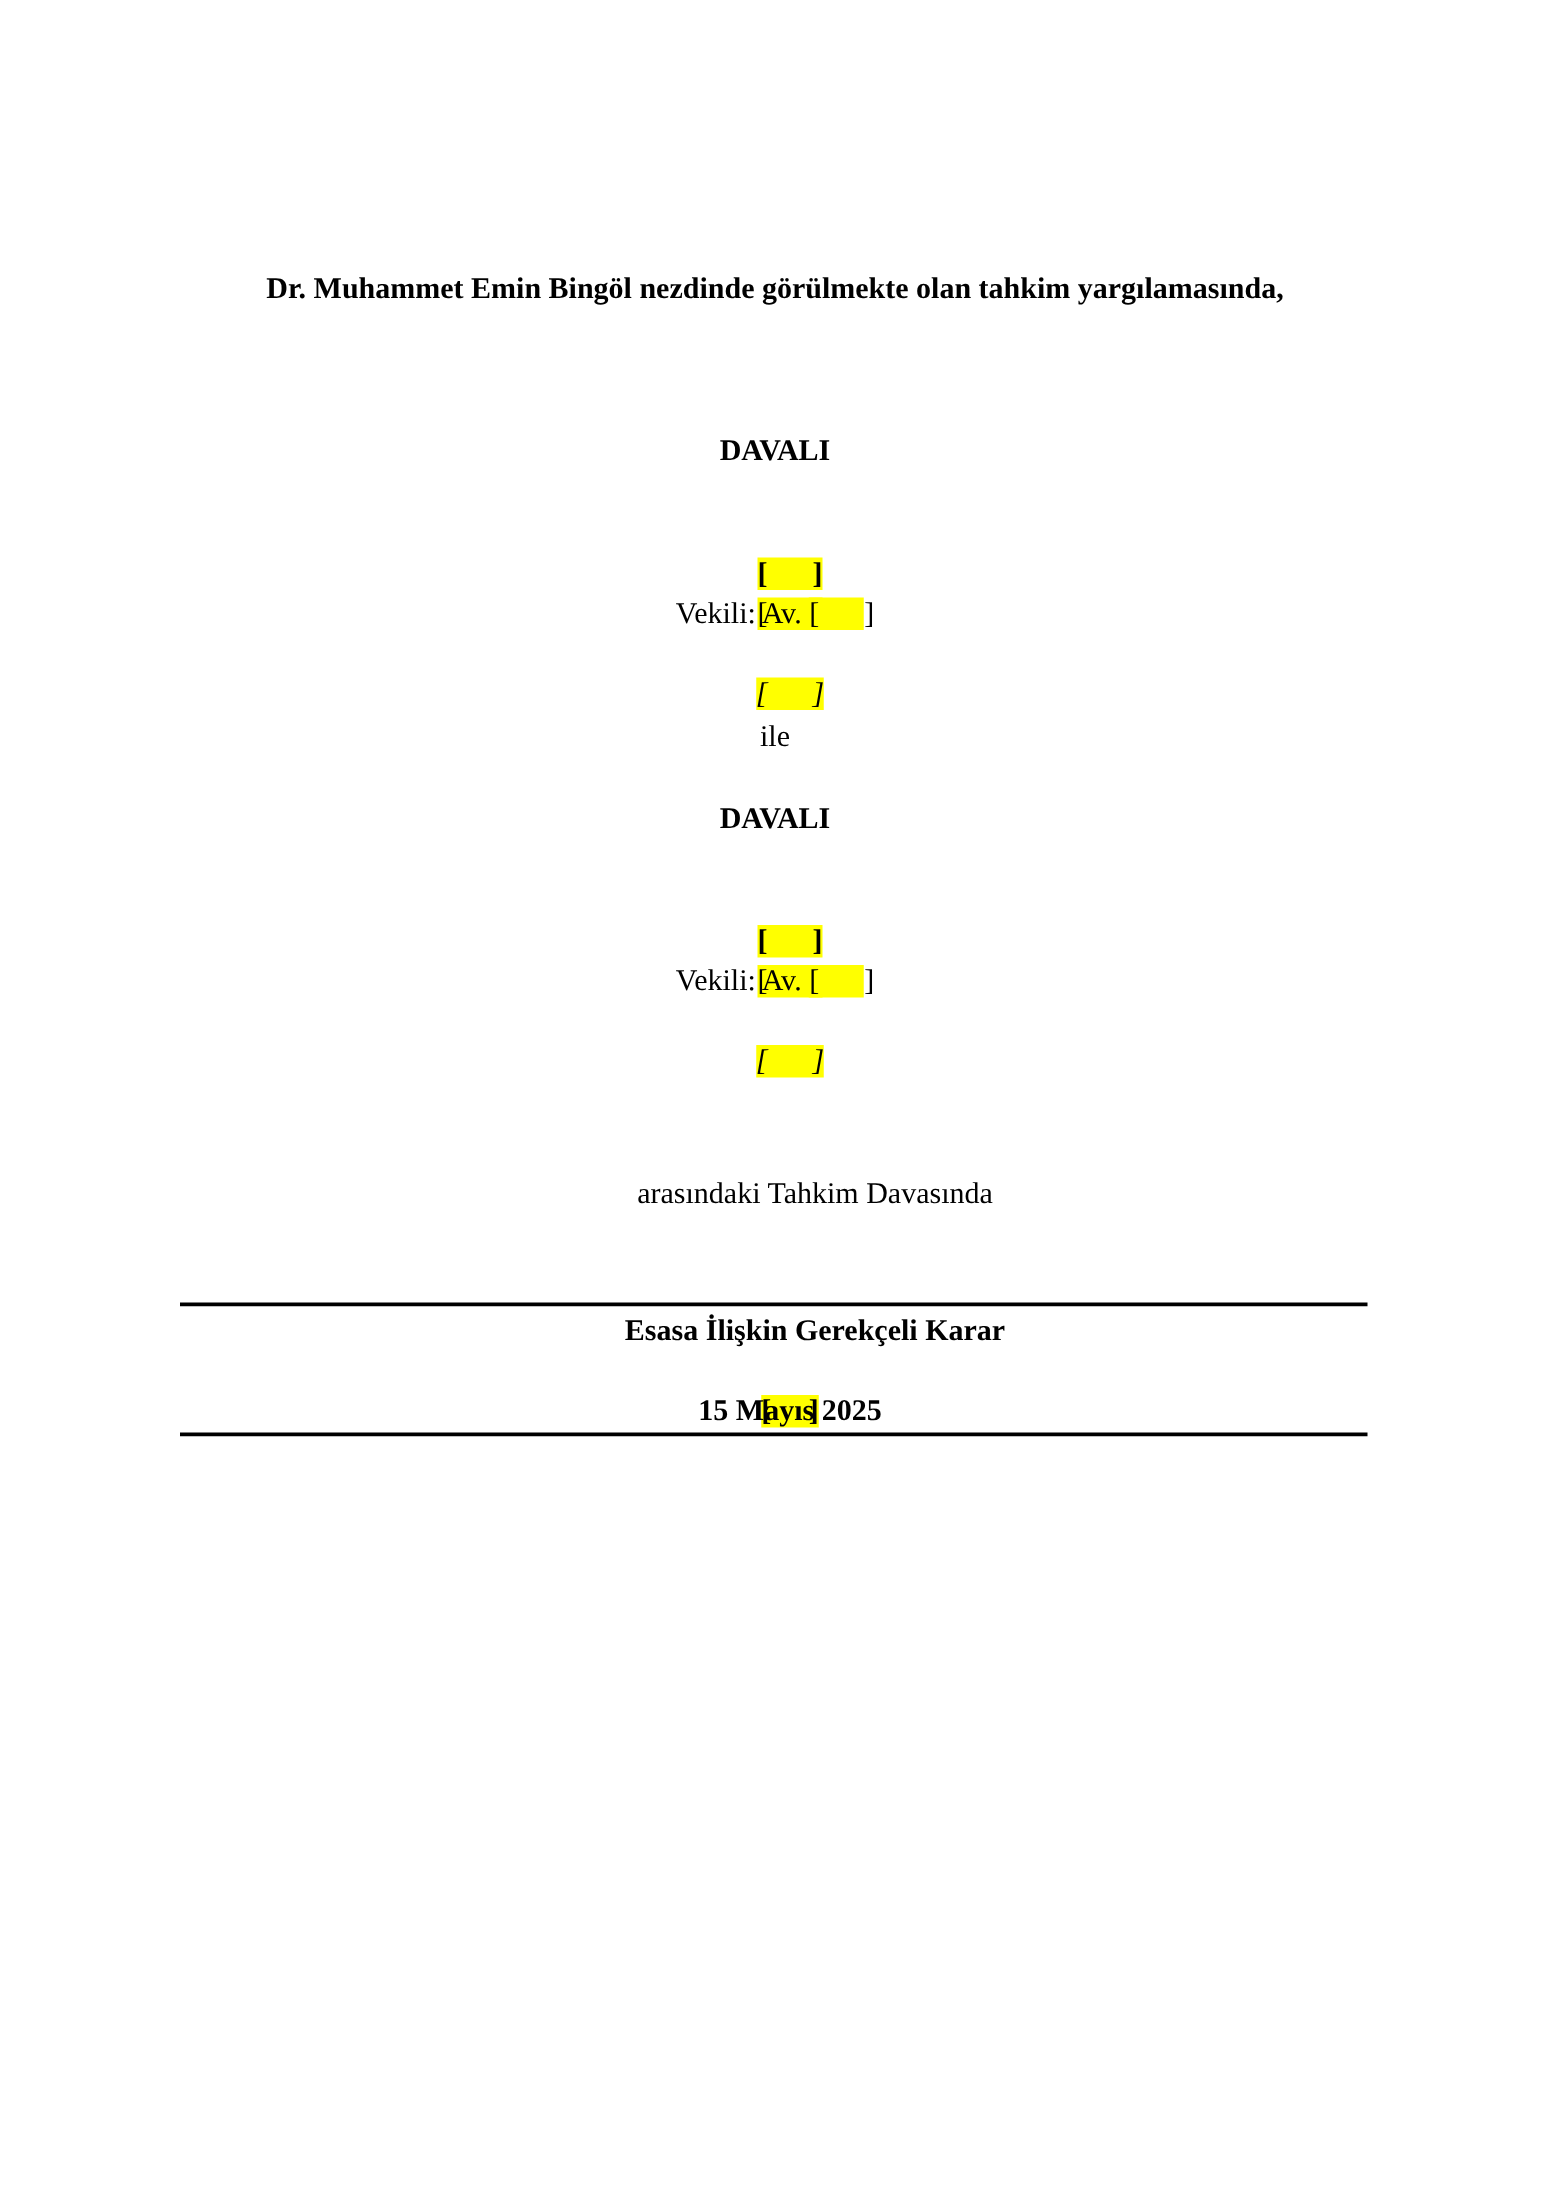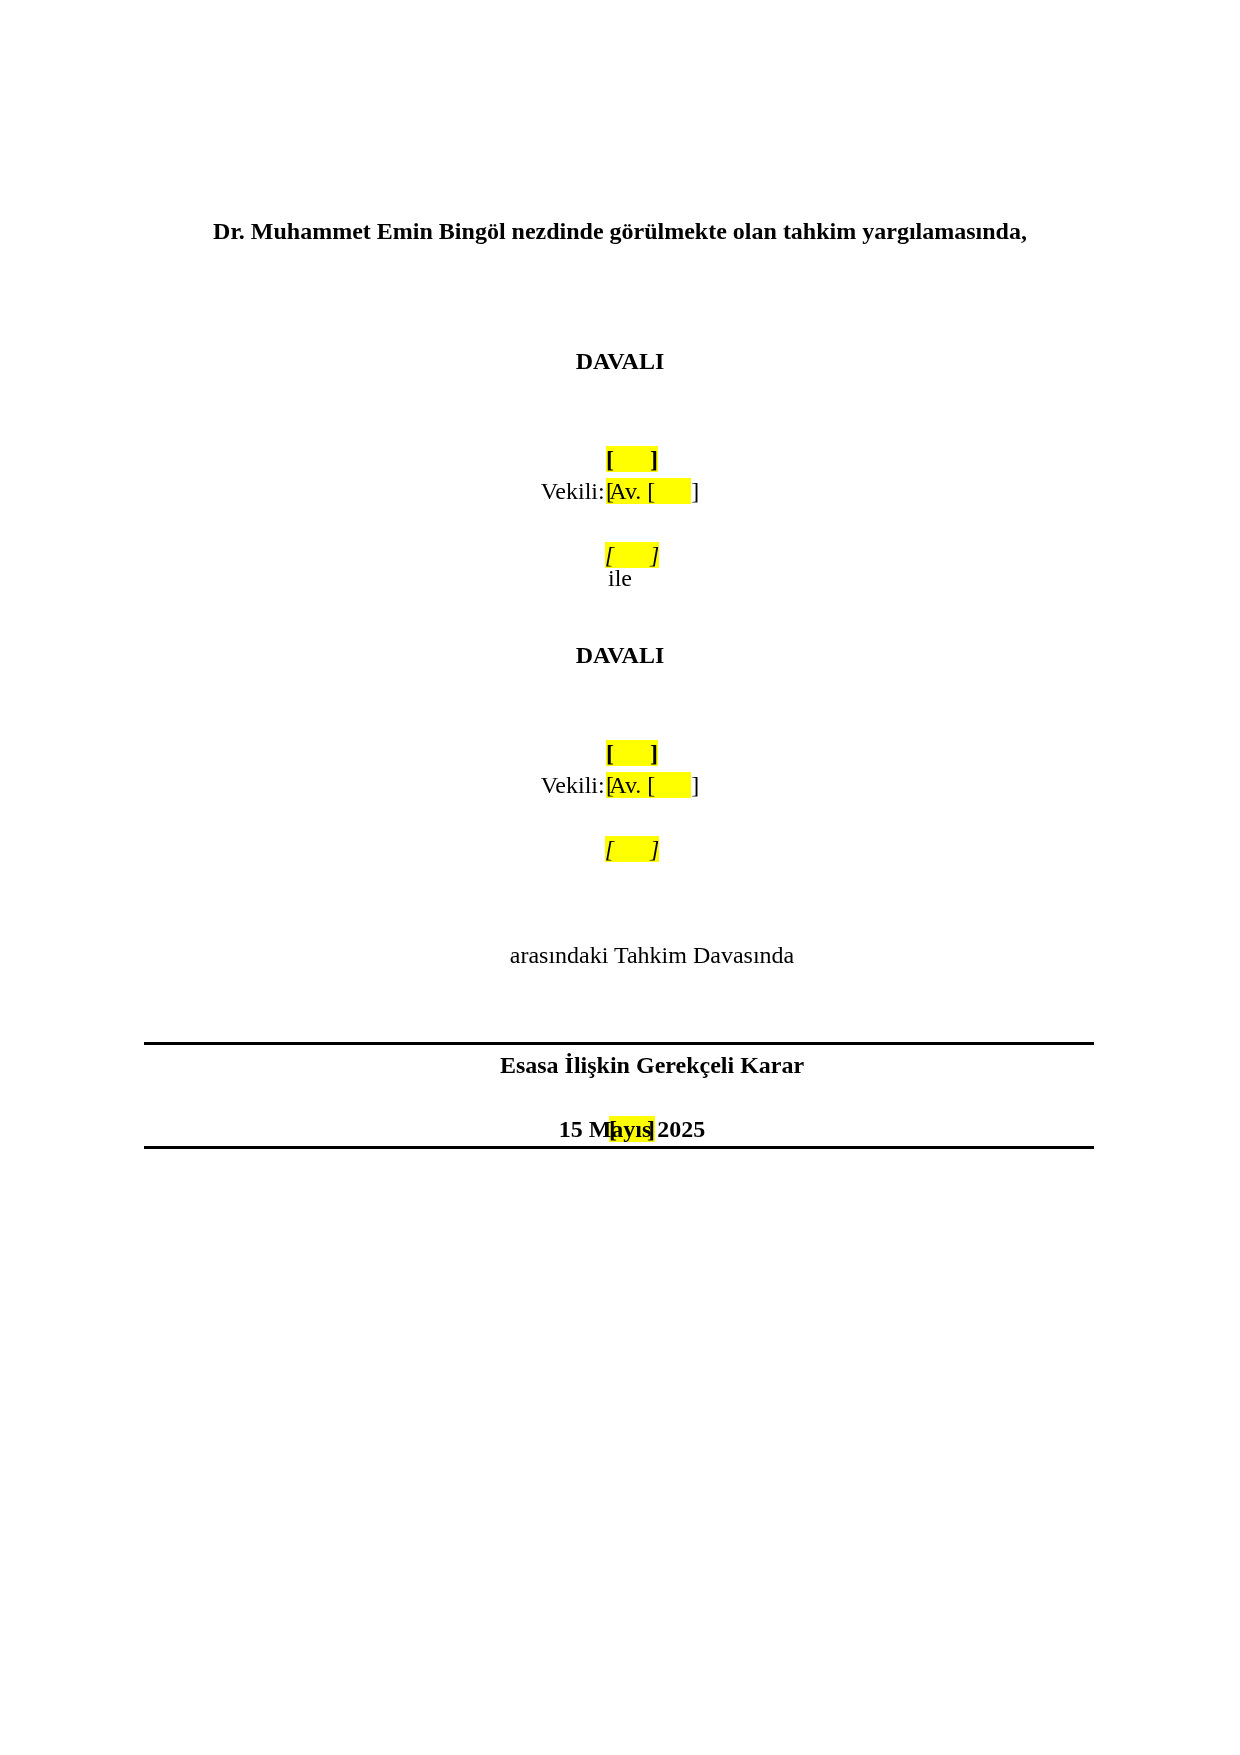--- a/index.html
+++ b/index.html
@@ -49,21 +49,21 @@
     <span class="hl">[      ]</span>
   </div>
   <div class="line" style="top:443px;">
     <span class="hl">[      ]</span>
   </div>
   <div class="line" style="top:475px;"><span>Vekili: Av. </span><span class="hl">[      </span><span>]</span></div>
   <div class="line italic" style="top:507px;">
     <span class="hl">[      ]</span>
   </div>
 
-  <div class="line" style="top:562px;">ile</div>
+  <div class="line" style="top:574px;">ile</div>
 
   <div class="line bold" style="top:639px;">DAVALI</div>
   <div class="line bold" style="top:705px;">
     <span class="hl">[      ]</span>
   </div>
   <div class="line" style="top:737px;">
     <span class="hl">[      ]</span>
   </div>
   <div class="line" style="top:769px;"><span>Vekili: Av. </span><span class="hl">[      </span><span>]</span></div>
   <div class="line italic" style="top:801px;">

